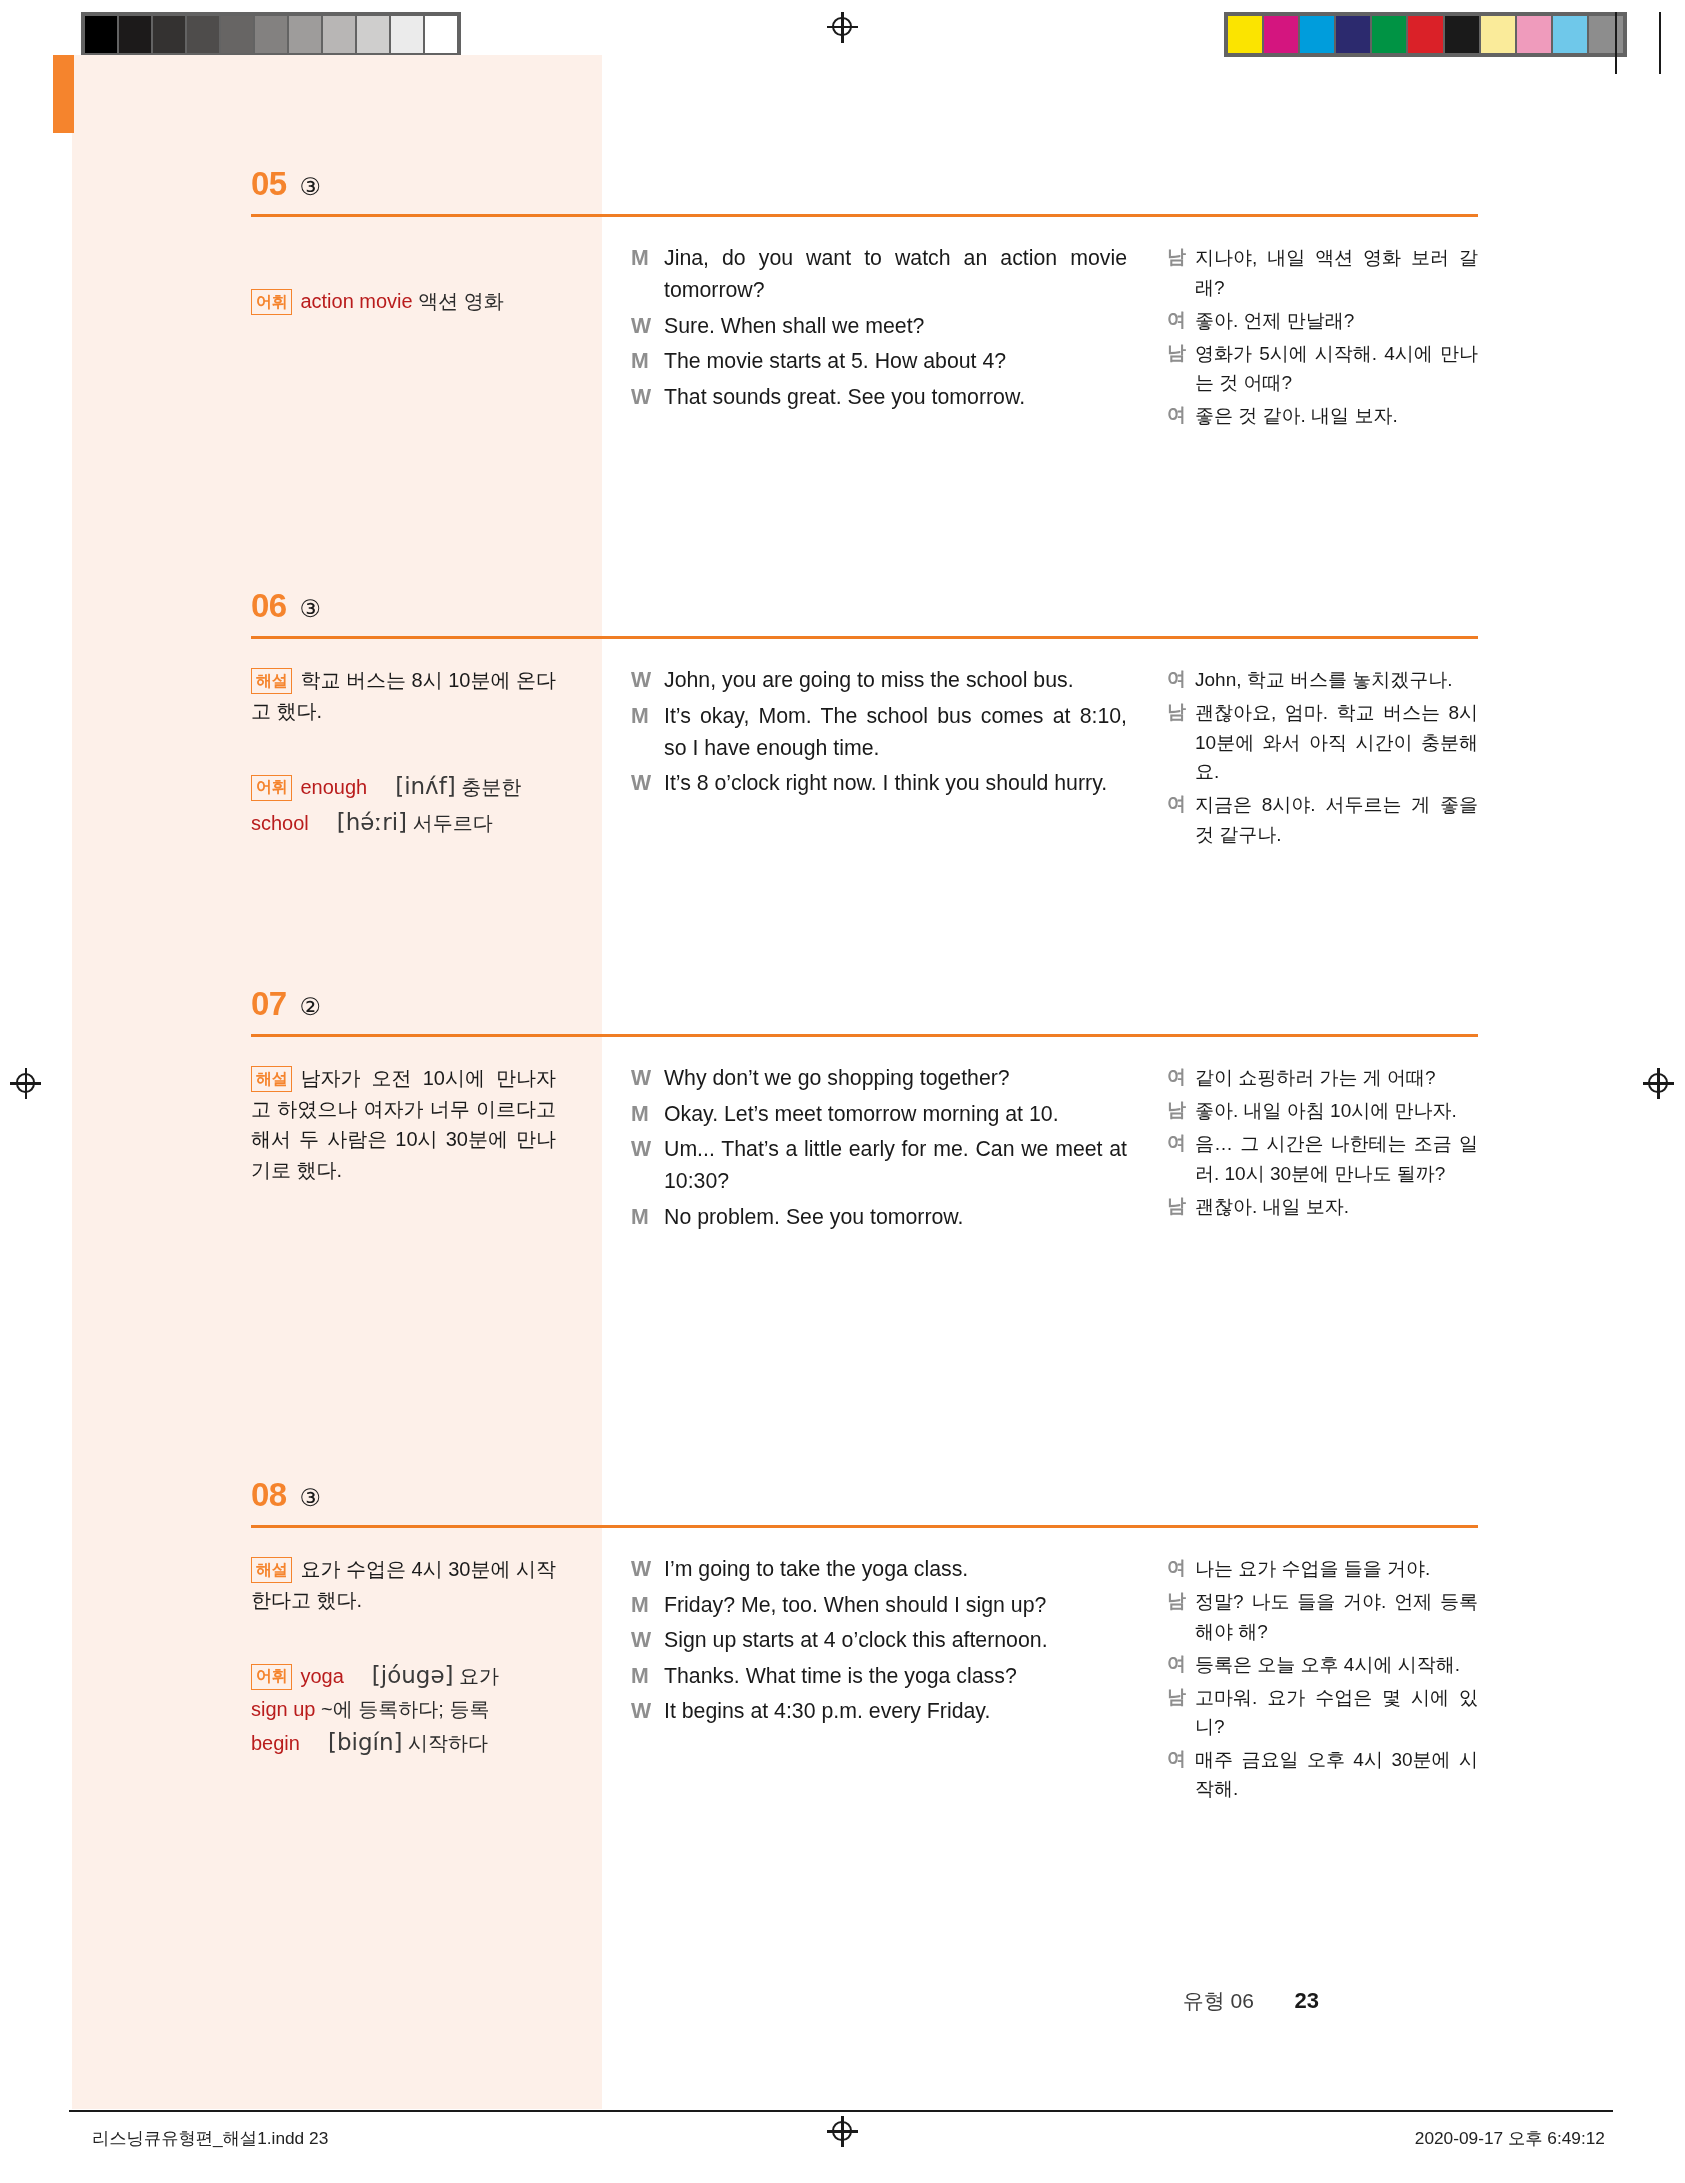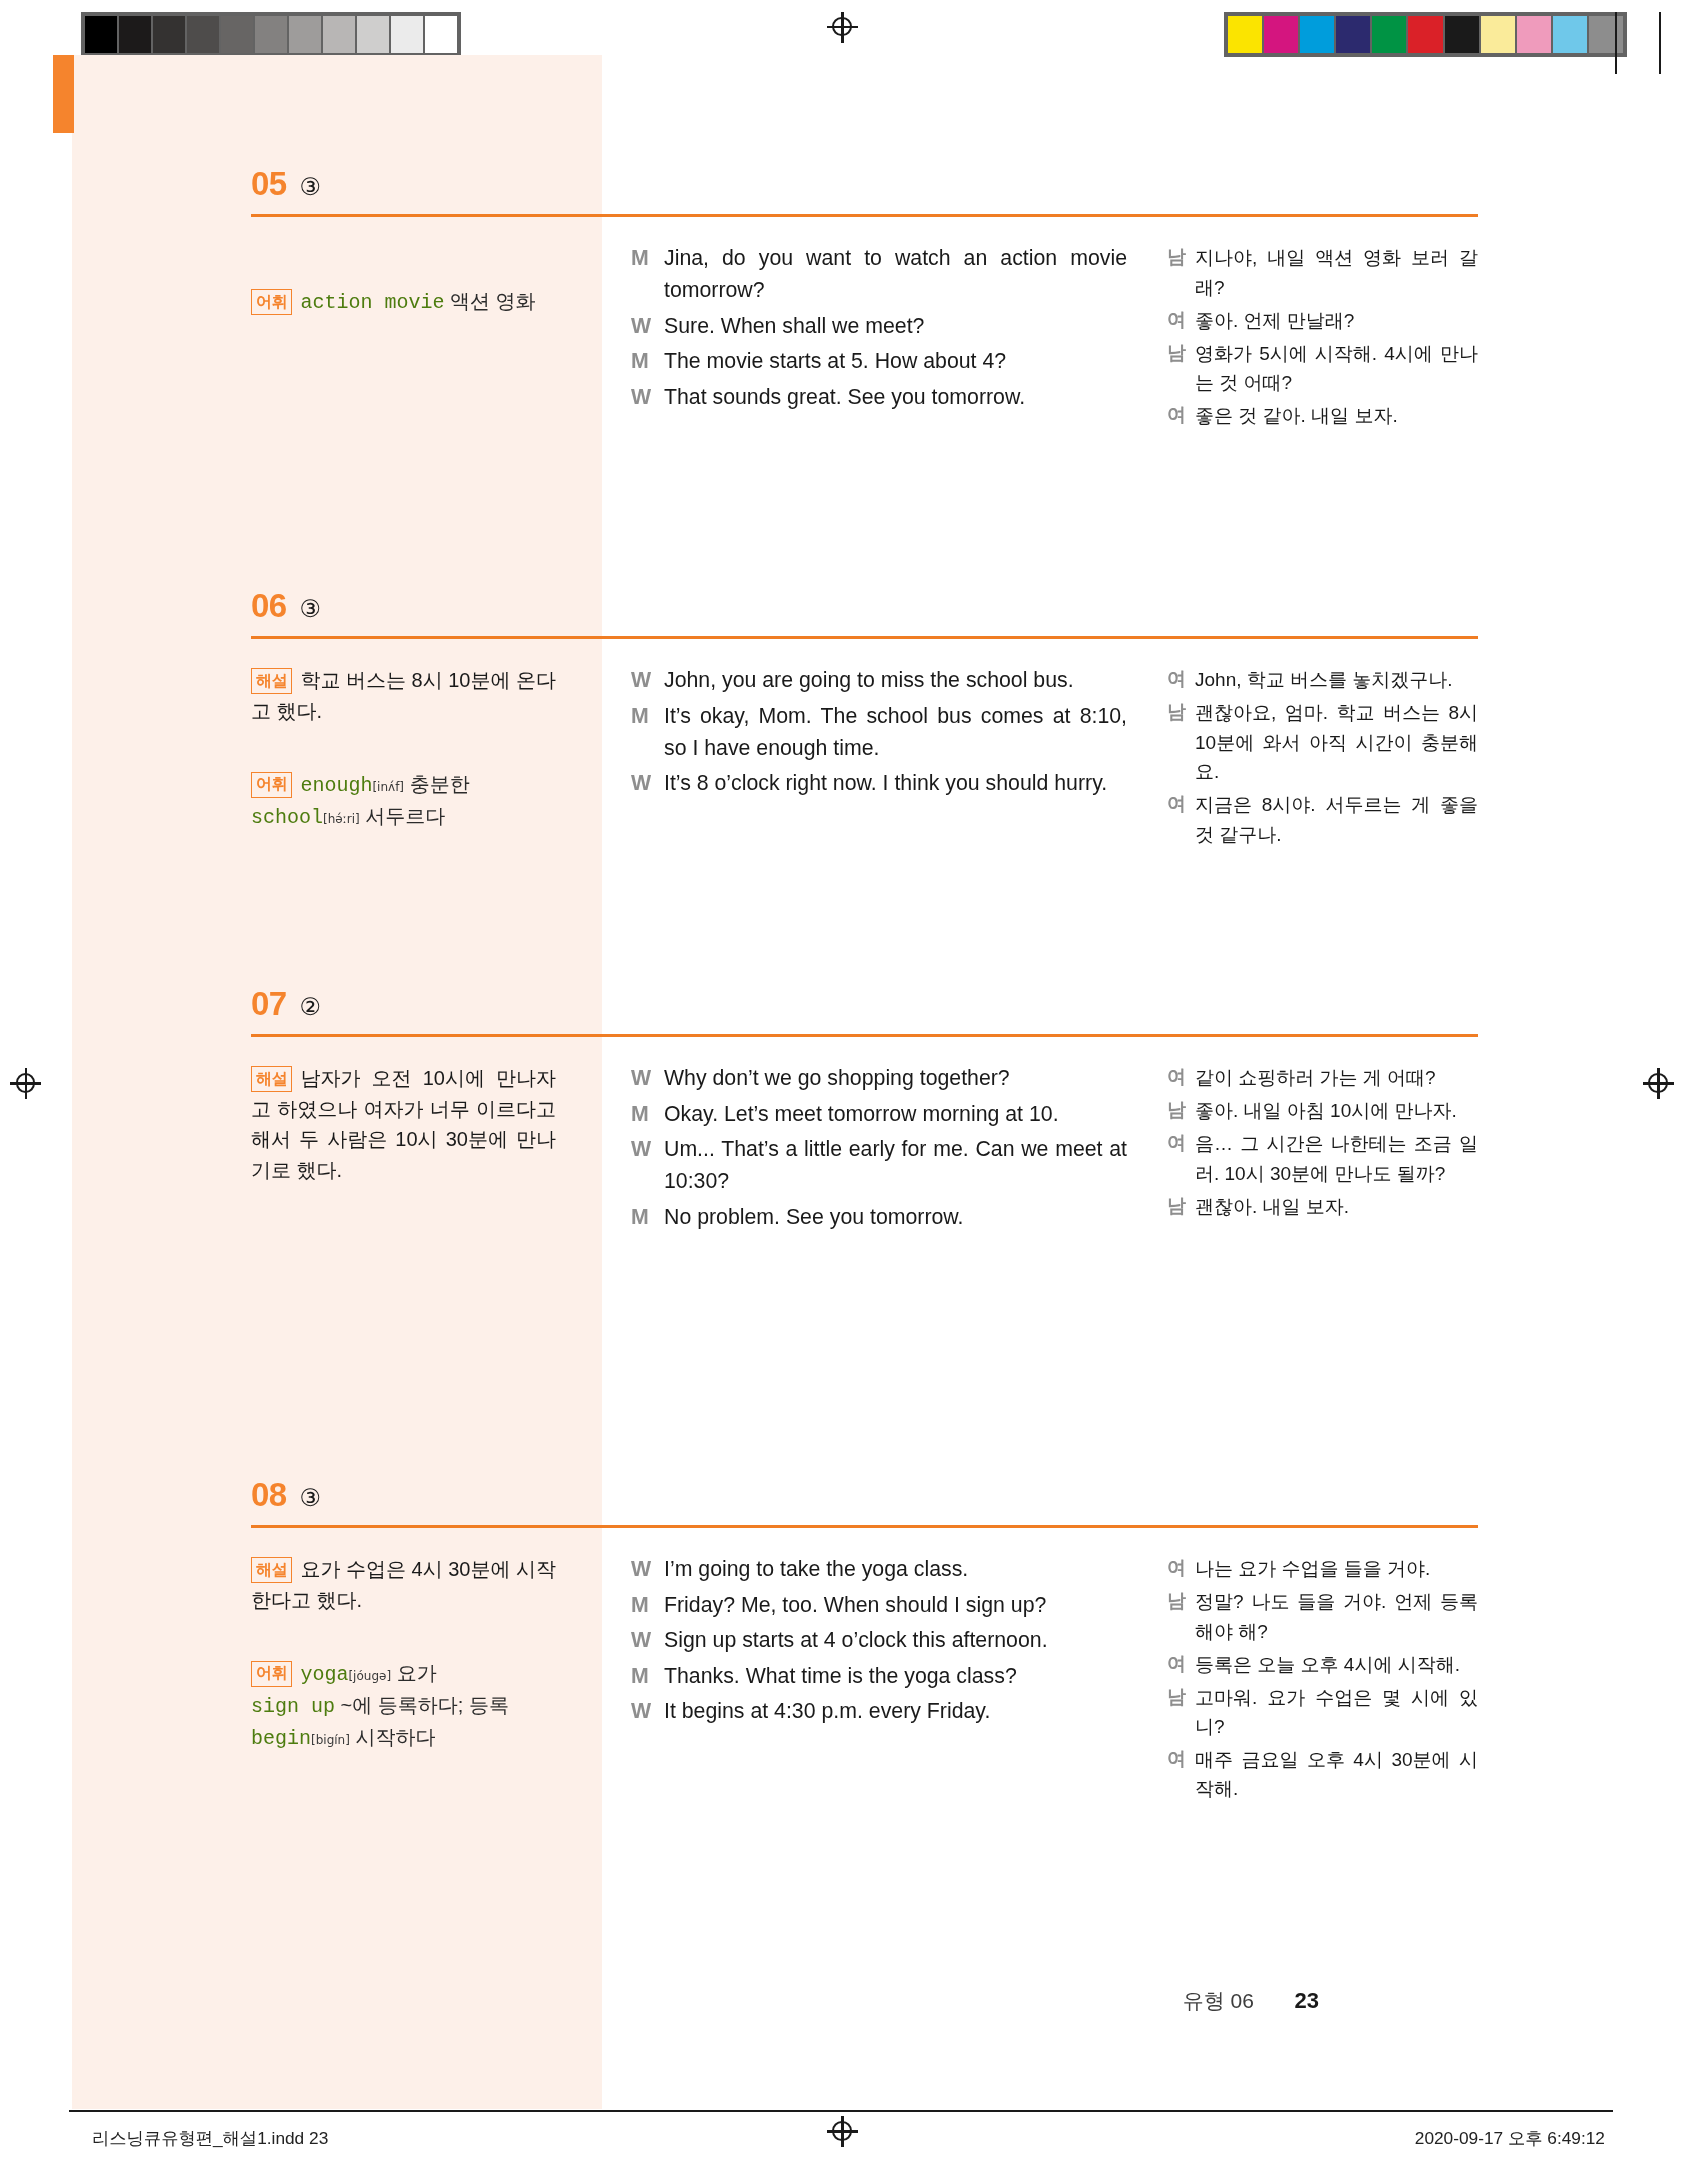--- a/index.html
+++ b/index.html
@@ -154,25 +154,26 @@
     margin-right: 8px;
     vertical-align: 1.7px;
     letter-spacing: -0.3px;
   }
   .vocab-block { margin-top: 43px; }
   .vocab-line {
     font-size: 20px;
     line-height: 1.55;
     color: #1a1a1a;
   }
-  .vocab-en { color: #4d7c0f; font-family: Liberation Mono, monospace; }
+  .vocab-en { color: #b91c1c; }
   .ipa {
     font-family: "DejaVu Sans", sans-serif;
-    font-size: 12px;
+    font-size: 23px;
     color: #3a3a3a;
+    margin-left: 28px;
   }
   .vocab-ko { color: #2b2b2b; }
 
   
   .dlg-row {
     display: flex;
     align-items: flex-start;
     margin-bottom: 3.5px;
   }
   .spk {

